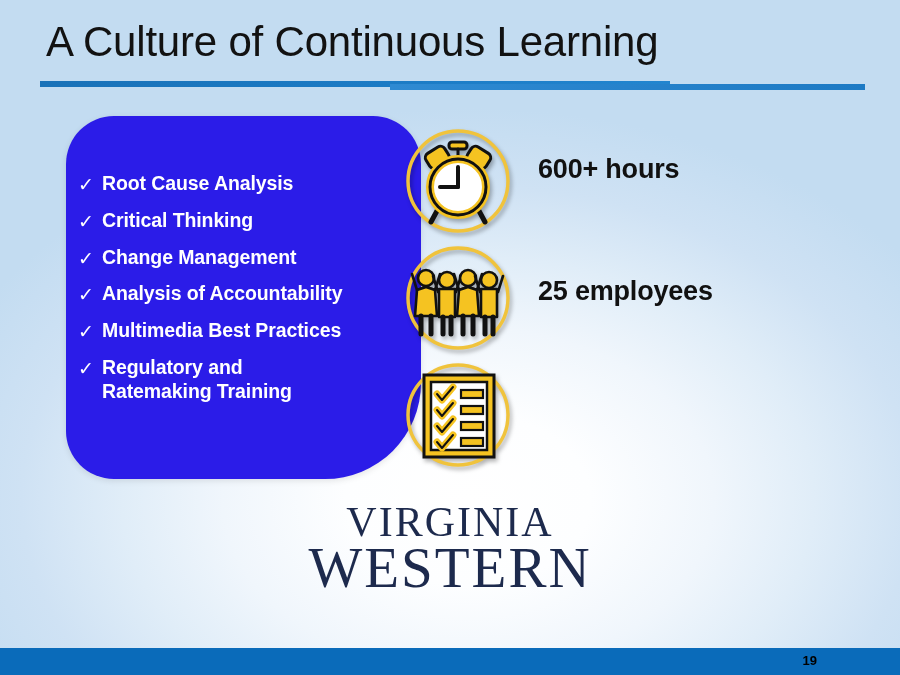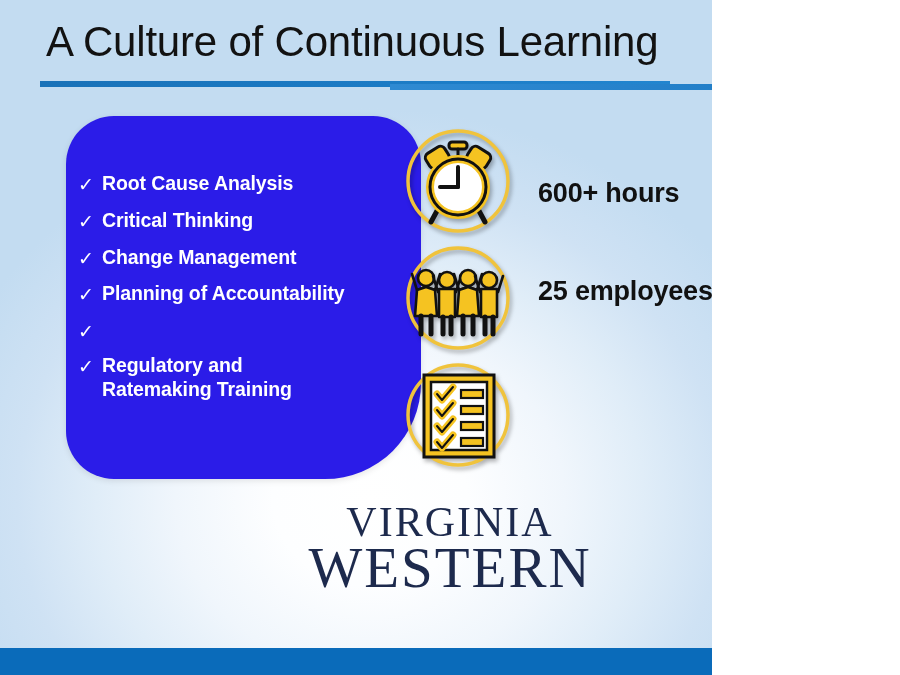--- a/index.html
+++ b/index.html
@@ -2,21 +2,21 @@
 <html><head>
 <meta charset="utf-8">
 <style>
   html,body{margin:0;padding:0;}
   body{
     width:900px;height:675px;overflow:hidden;
     font-family:"Liberation Sans",sans-serif;
     background:#ffffff;
   }
   #slide{
-    position:relative;width:712px;height:675px;overflow:hidden;
+    position:relative;width:900px;height:675px;overflow:hidden;
     background:
       radial-gradient(ellipse 62% 58% at 52% 74%,
         #ffffff 0%, #fdfeff 22%, #f0f6fc 44%, #e0edf8 62%, #cfe2f4 80%, #c3dcf1 100%);
   }
   
   #title{
     position:absolute;left:46px;top:18px;
     font-size:42px;font-weight:400;color:#121212;
     letter-spacing:-0.2px;white-space:nowrap;
   }
@@ -49,21 +49,21 @@
   #icon-clock{left:404px;top:127px;}
   #icon-people{left:404px;top:244px;}
   #icon-list{left:404px;top:361px;}
   .icon-wrap svg{display:block;width:108px;height:108px;
     filter:drop-shadow(2px 3px 2px rgba(0,0,0,.30));}
   
   .stat{
     position:absolute;font-size:27px;font-weight:700;color:#111111;
     white-space:nowrap;letter-spacing:-0.2px;
   }
-  #stat-hours{left:538px;top:178px;}
+  #stat-hours{left:538px;top:154px;}
   #stat-emp{left:538px;top:276px;}
   #stat-succ{left:545px;top:396px;}
   
   #logo{
     position:absolute;left:0;top:503px;width:900px;text-align:center;
     font-family:"Liberation Serif",serif;color:#1d2a4d;
     line-height:0.92;
   }
   #logo .l1{font-size:42px;letter-spacing:2px;}
   #logo .l2{font-size:57px;letter-spacing:2px;}
@@ -96,24 +96,25 @@
     <div class="bullet">
       <span class="chk">✓</span>
       <span class="btext">Critical Thinking</span>
     </div>
     <div class="bullet">
       <span class="chk">✓</span>
       <span class="btext">Change Management</span>
     </div>
     <div class="bullet">
       <span class="chk">✓</span>
-      <span class="btext">Planning of Accountability</span>
-    </div>
-    <div class="bullet">
-      <span class="chk">✓</span>
+      <span class="btext">Analysis of Accountability</span>
+    </div>
+    <div class="bullet">
+      <span class="chk">✓</span>
+      <span class="btext">Multimedia Best Practices</span>
     </div>
     <div class="bullet">
       <span class="chk">✓</span>
       <span class="btext" style="white-space:pre-line">Regulatory and
 Ratemaking Training</span>
     </div>
   </div>
 
   <div class="icon-wrap" id="icon-clock">
     <svg viewBox="0 0 108 108">

